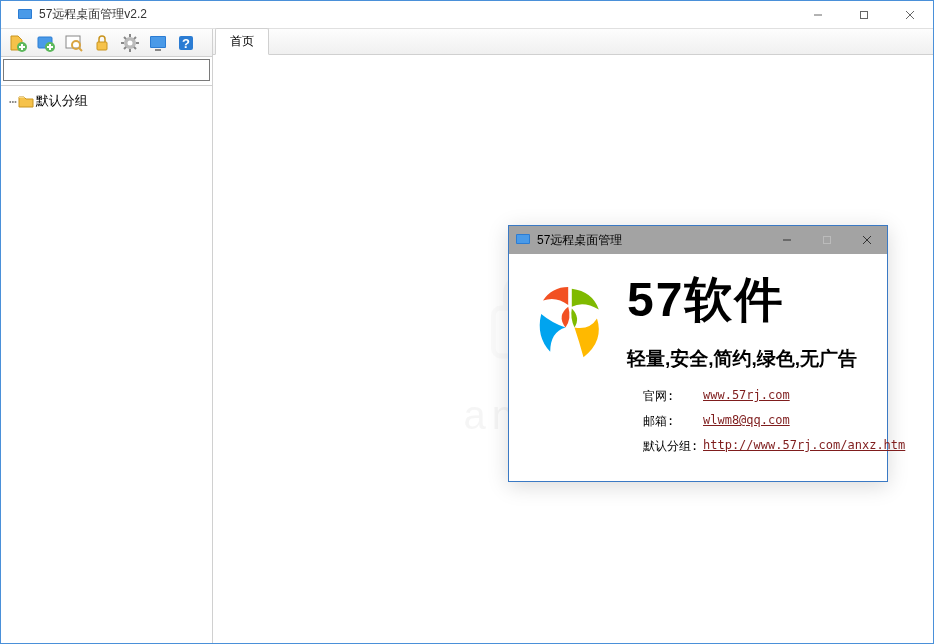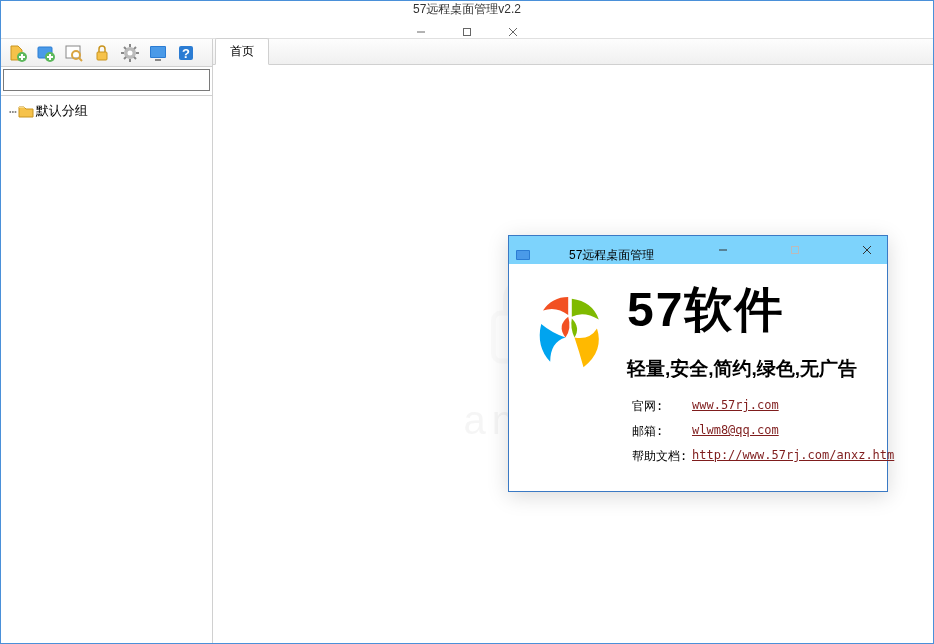--- a/index.html
+++ b/index.html
@@ -1,20 +1,20 @@
 <!DOCTYPE html>
 <html><head>
 <meta charset="utf-8">
 <style>
 * { box-sizing: border-box; margin: 0; padding: 0; }
 body { font-family: "Microsoft YaHei", "SimSun", sans-serif; font-size: 12px; background: #fff; overflow: hidden; width: 934px; height: 644px; position: relative; }
 
 .window { width: 934px; height: 644px; border: 1px solid #4a90d9; display: flex; flex-direction: column; background: #fff; }
 
-.titlebar { height: 38px; background: #fff; display: flex; align-items: center; padding-left: 0; border-bottom: 1px solid #e0e0e0; flex-direction: column; }
+.titlebar { height: 28px; background: #fff; display: flex; align-items: center; padding-left: 16px; border-bottom: 1px solid #e0e0e0; }
 .titlebar .app-icon { width: 16px; height: 16px; margin-right: 6px; }
 .titlebar .title { flex: 1; font-size: 12px; color: #333; }
 .titlebar .win-controls { display: flex; }
 .titlebar .win-btn { width: 46px; height: 28px; display: flex; align-items: center; justify-content: center; color: #666; }
 
 .toolbar { height: 28px; background: linear-gradient(#fdfdfd, #f0f0f0); border-bottom: 1px solid #d0d0d0; display: flex; align-items: center; padding: 2px 4px; gap: 2px; }
 .tool-btn { width: 26px; height: 24px; display: flex; align-items: center; justify-content: center; border: 1px solid transparent; border-radius: 2px; }
 .search-box { margin: 2px; border: 1px solid #7a7a7a; height: 22px; }
 .search-box input { width: 100%; height: 100%; border: none; outline: none; padding: 0 4px; font-size: 12px; }
 .tree { flex: 1; border-top: 1px solid #d0d0d0; padding: 4px 2px; margin-top: 2px; }
@@ -27,30 +27,30 @@
 
 .layout { display:flex; flex:1; min-height:0; }
 .left-col { width:212px; display:flex; flex-direction:column; border-right:1px solid #d0d0d0;}
 .right-col { flex:1; display:flex; flex-direction:column; }
 
 .watermark { position: absolute; left: 50%; top: 50%; transform: translate(-50%, -50%); pointer-events: none; opacity: 0.08; font-size: 56px; color: #888; }
 .watermark .wm-icon { width: 120px; height: 120px; opacity: 0.5; }
 .watermark .wm-text { font-size: 40px; letter-spacing: 6px; }
 
 .dialog { position: absolute; left: 295px; top: 170px; width: 380px; border: 1px solid #3a79c4; background: #fff; box-shadow: 0 4px 20px rgba(0,0,0,0.15); }
-.dlg-titlebar { height: 28px; display: flex; align-items: flex-end; padding-left: 6px; background: #7dd3fc; gap: 32px; }
+.dlg-titlebar { height: 28px; display: flex; align-items: center; padding-left: 6px; background: #a3a3a3; }
 .dlg-titlebar .title { flex: 1; font-size: 12px; }
 .dlg-titlebar .win-btn { width: 40px; height: 28px; display:flex; align-items:center; justify-content:center; color:#333;}
 .dlg-titlebar .win-btn.disabled { color: #bbb; }
 .dlg-body { padding: 14px 16px 18px; display: flex; gap: 12px; }
 .logo-col { width: 96px; display:flex; align-items:flex-start; justify-content:center; padding-top:10px;}
 .info-col { flex: 1; }
 .brand { font-size: 48px; font-weight: 900; font-family: "SimHei","Microsoft YaHei",sans-serif; letter-spacing: 2px; }
 .slogan { font-size: 19px; font-weight: bold; margin-top: 14px; margin-bottom: 16px; font-family: "SimHei","Microsoft YaHei",sans-serif;}
-.info-row { display: flex; margin: 8px 5px; font-size: 12px; font-family: "SimSun", monospace; }
+.info-row { display: flex; margin: 8px 16px; font-size: 12px; font-family: "SimSun", monospace; }
 .info-label { width: 60px; }
 .info-link { color: #7f1d1d; text-decoration: underline; }
 
 </style>
 </head>
 <body>
 
 <div class="window">
 
   <div class="titlebar">
@@ -217,21 +217,21 @@
               <div class="slogan">轻量,安全,简约,绿色,无广告</div>
               <div class="info-row">
                 <span class="info-label">官网:</span>
                 <a class="info-link">www.57rj.com</a>
               </div>
               <div class="info-row">
                 <span class="info-label">邮箱:</span>
                 <a class="info-link">wlwm8@qq.com</a>
               </div>
               <div class="info-row">
-                <span class="info-label">帮助文档:</span>
+                <span class="info-label">默认分组:</span>
                 <a class="info-link">http://www.57rj.com/anxz.htm</a>
               </div>
             </div>
           </div>
         </div>
 
       </div>
     </div>
   </div>
 

